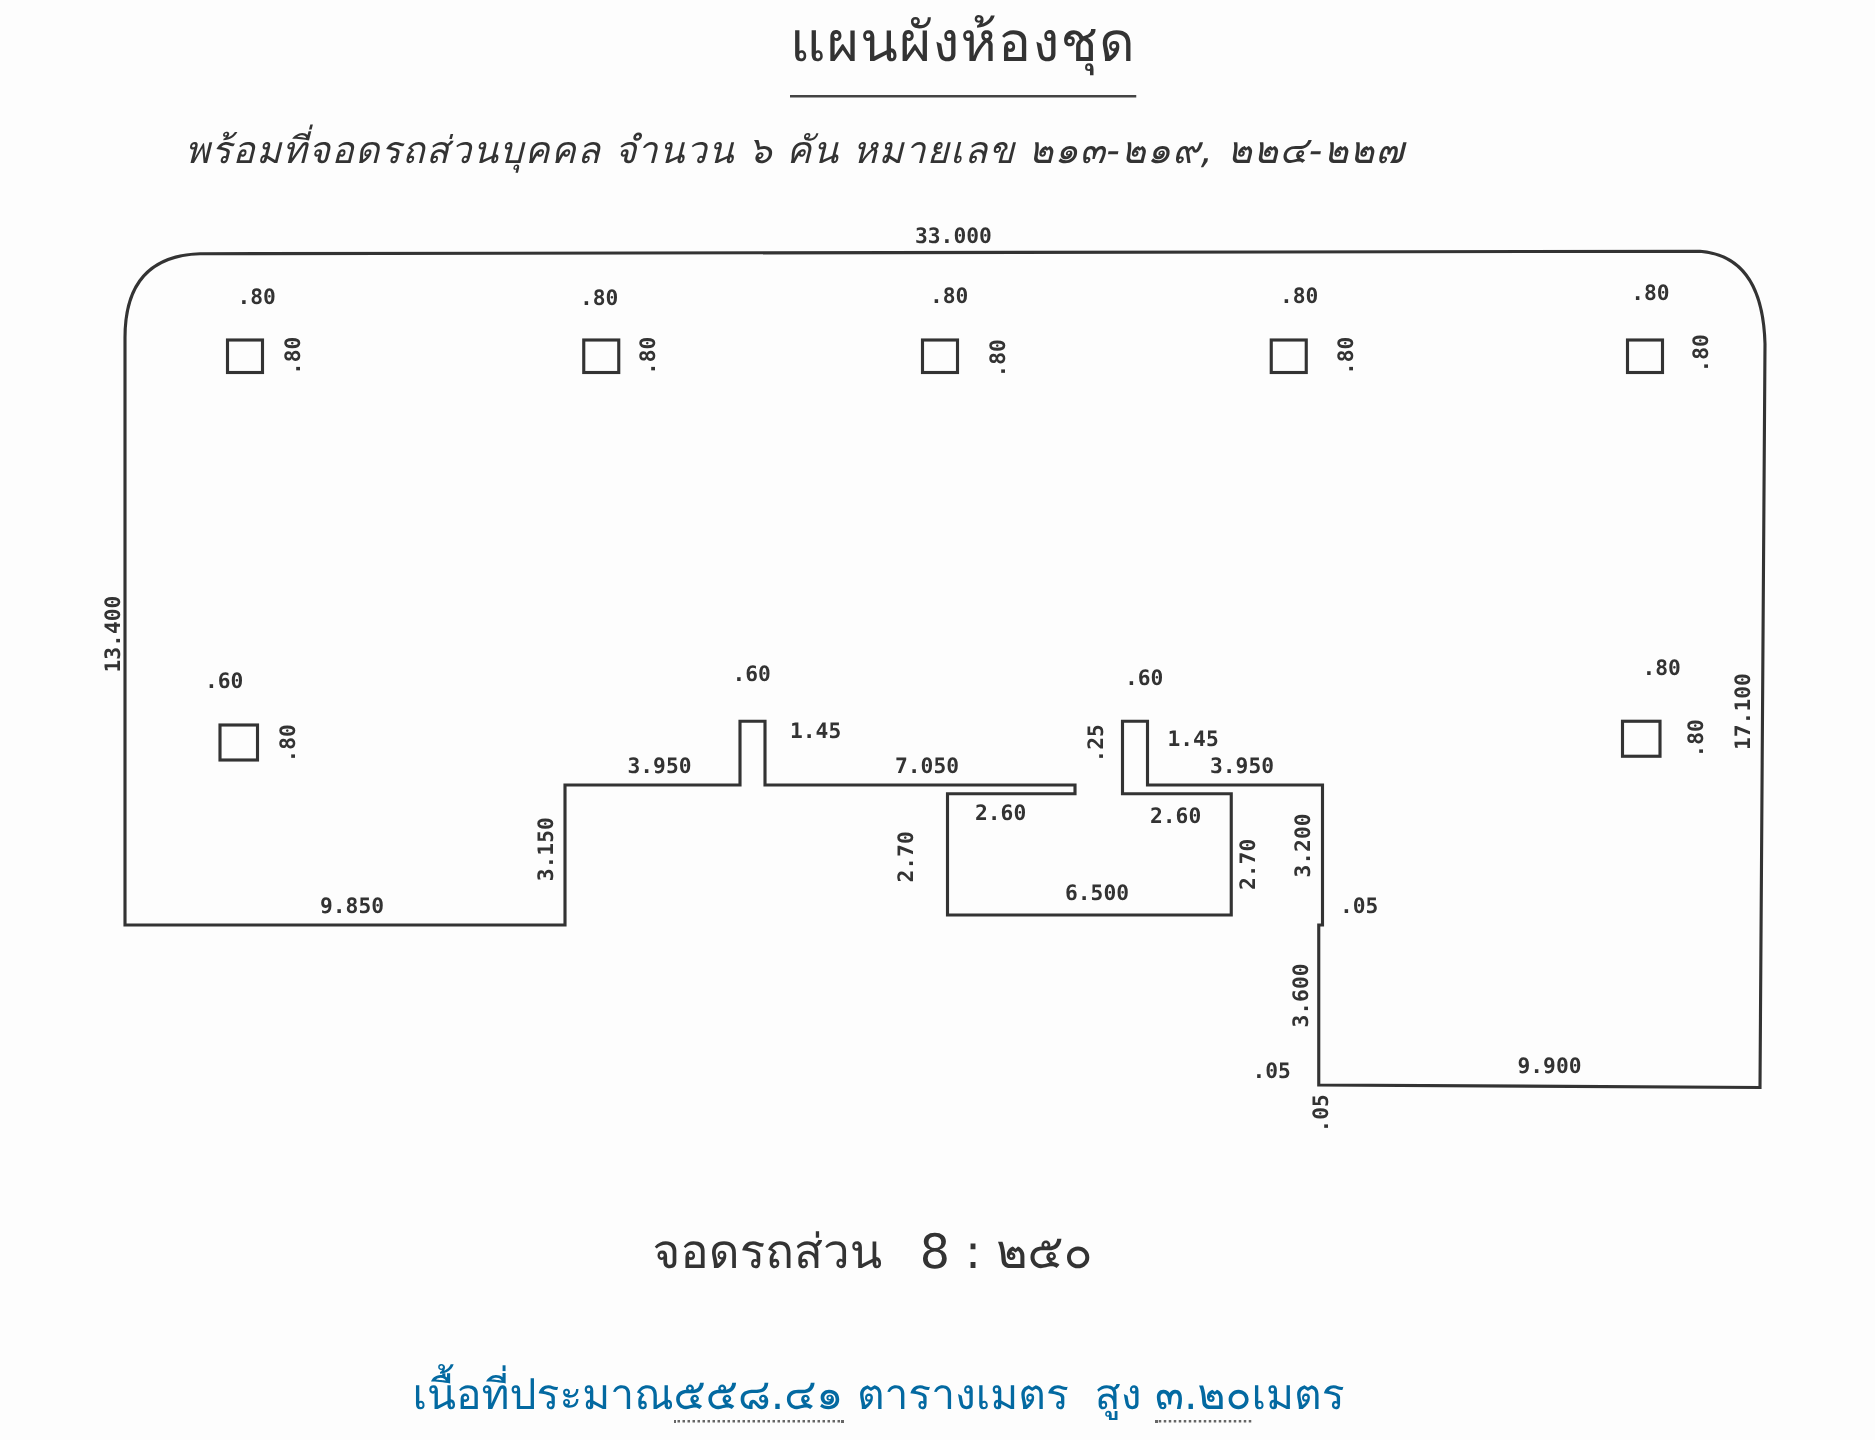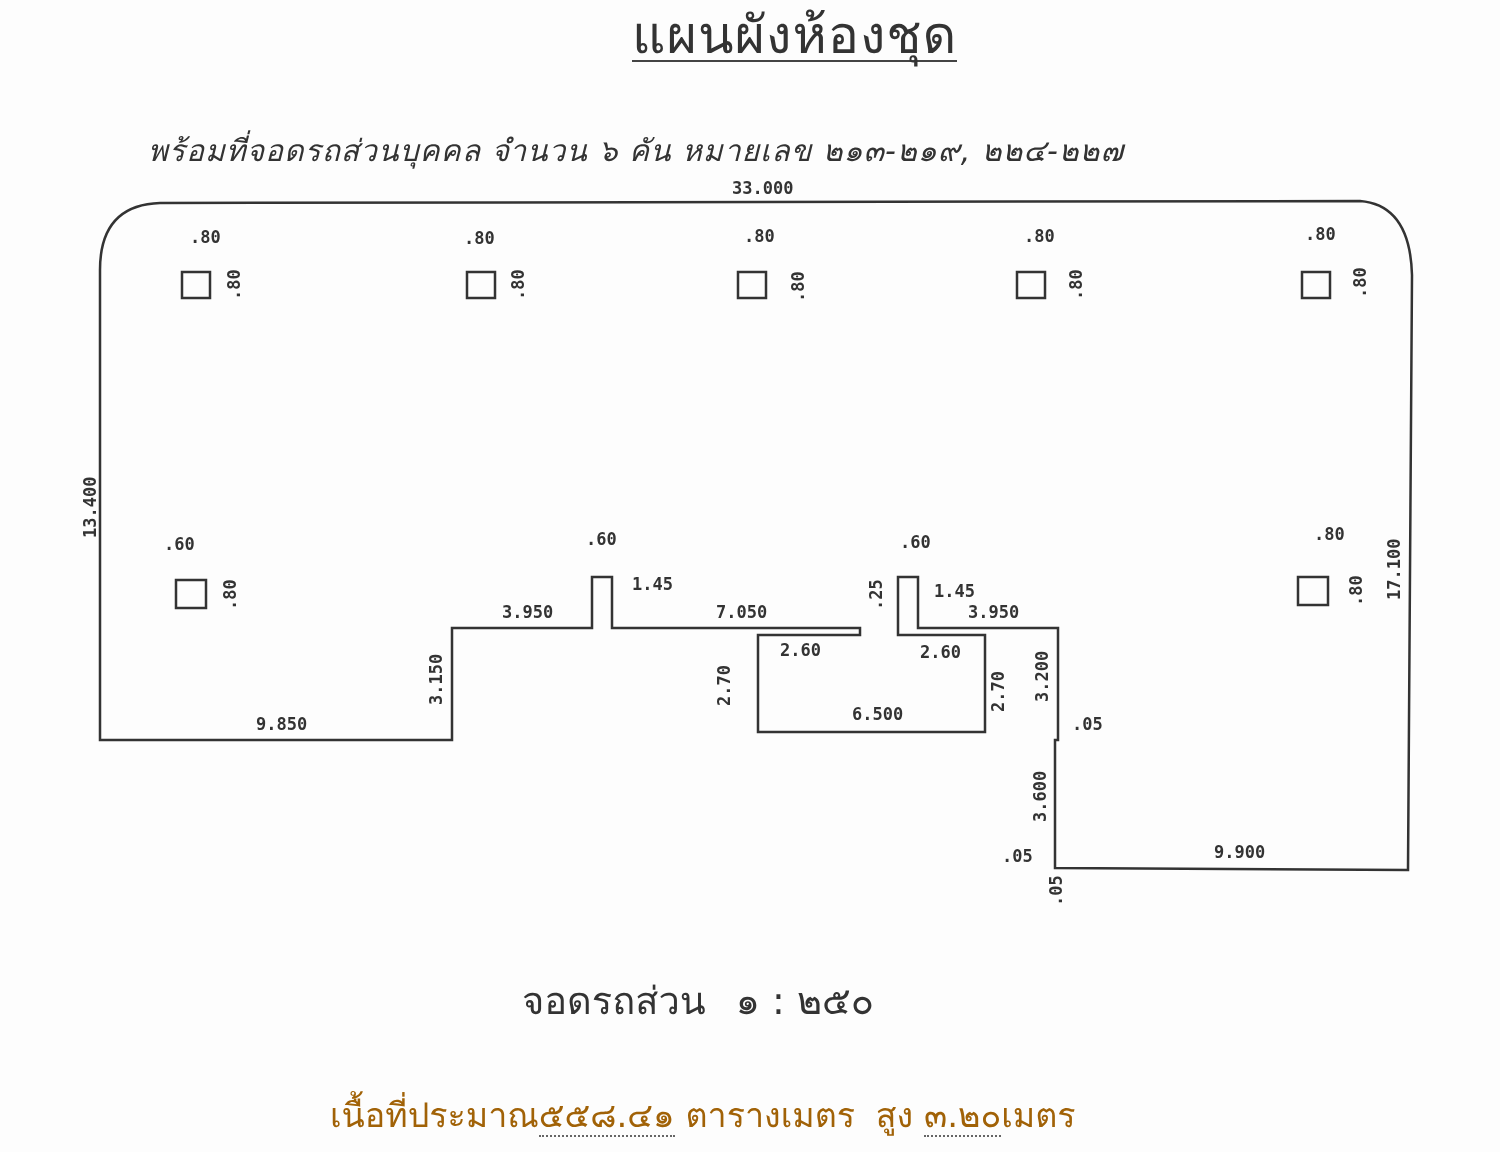--- a/index.html
+++ b/index.html
@@ -1,25 +1,25 @@
 <!DOCTYPE html>
 <html><head>
 <meta charset="utf-8">
 <style>
   html, body { margin:0; padding:0; }
   body { width:1500px; height:1152px; background:#fdfdfd; position:relative; overflow:hidden;
          font-family:"DejaVu Sans", sans-serif; color:#222; }
-  .title { position:absolute; left:632px; top:12px; font-size:52px; letter-spacing:1px; color:#333;
-           border-bottom:2px solid #444; padding-bottom:2px; line-height:46px; }
+  .title { position:absolute; left:632px; top:12px; font-size:44px; letter-spacing:1px; color:#333;
+           border-bottom:2px solid #444; padding-bottom:18px; line-height:46px; }
   .subtitle { position:absolute; left:148px; top:96px; font-size:30px; font-style:italic; color:#333;
-              white-space:nowrap; letter-spacing:1px;margin-top:31px; }
+              white-space:nowrap; letter-spacing:1px; }
   svg.plan { position:absolute; left:0; top:0; }
   .dim { font-family:"DejaVu Sans Mono", monospace; font-weight:bold; fill:#333; font-size:17px; }
   .scale { position:absolute; left:522px; top:970px; font-size:38px; color:#333; white-space:nowrap; }
-  .area { position:absolute; left:330px; top:1088px; font-size:34px; color:#a16207; white-space:nowrap; }
+  .area { position:absolute; left:330px; top:1088px; font-size:34px; color:#0369a1; white-space:nowrap; }
   .dotted { border-bottom:2px dotted #666; }
 </style>
 </head>
 <body>
 
 <div class="title">แผนผังห้องชุด</div>
 <div class="subtitle">พร้อมที่จอดรถส่วนบุคคล จำนวน ๖ คัน หมายเลข ๒๑๓-๒๑๙, ๒๒๔-๒๒๗</div>
 
 <svg class="plan" width="1500" height="1152">
   <g fill="none" stroke="#333" stroke-width="2.5">
@@ -73,21 +73,21 @@
   <text class="dim" x="1305" y="240">.80</text>
   <text class="dim" x="1366" y="298" transform="rotate(-90 1366 298)">.80</text>
   <text class="dim" x="164" y="550">.60</text>
   <text class="dim" x="236" y="610" transform="rotate(-90 236 610)">.80</text>
   <text class="dim" x="1314" y="540">.80</text>
   <text class="dim" x="1362" y="606" transform="rotate(-90 1362 606)">.80</text>
 </svg>
 
 <div class="scale">
   <span>จอดรถส่วน</span>
-  <span style="margin-left:18px;">๑ : ๒๕๐</span>
+  <span style="margin-left:18px;">8 : ๒๕๐</span>
 </div>
 
 <div class="area">
   <span>เนื้อที่ประมาณ</span><span class="dotted">๕๕๘.๔๑</span>
   <span>ตารางเมตร</span>
   <span style="margin-left:10px;">สูง</span>
   <span class="dotted">๓.๒๐</span><span>เมตร</span>
 </div>
 
 </body></html>

